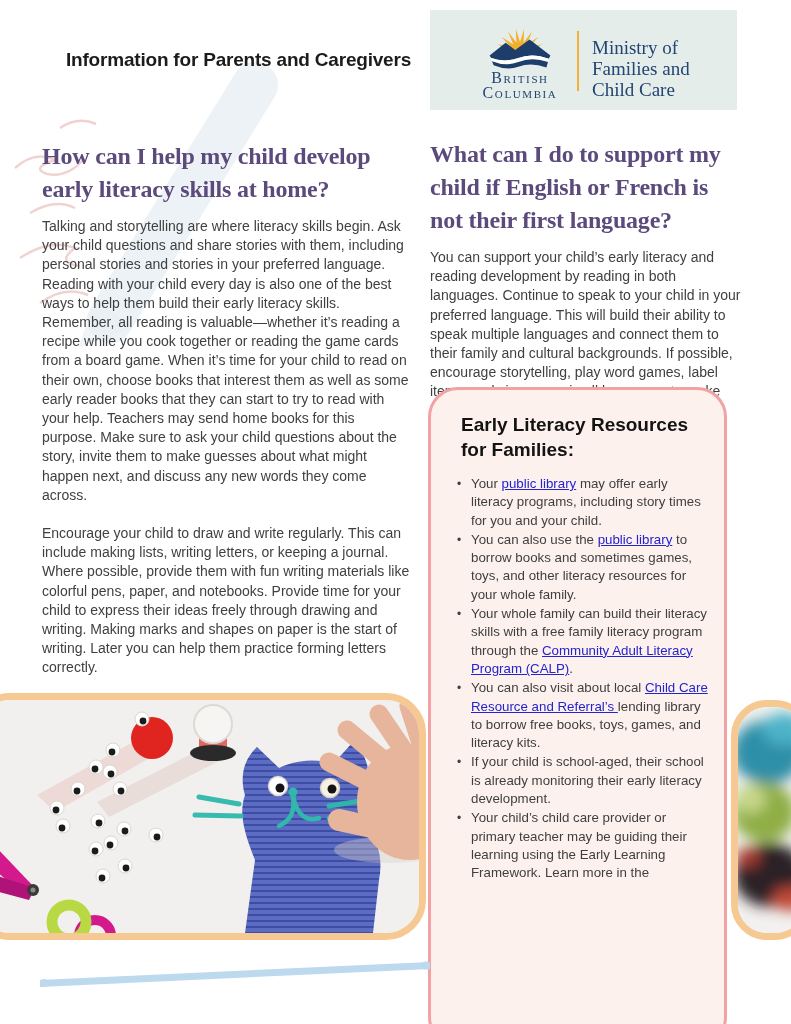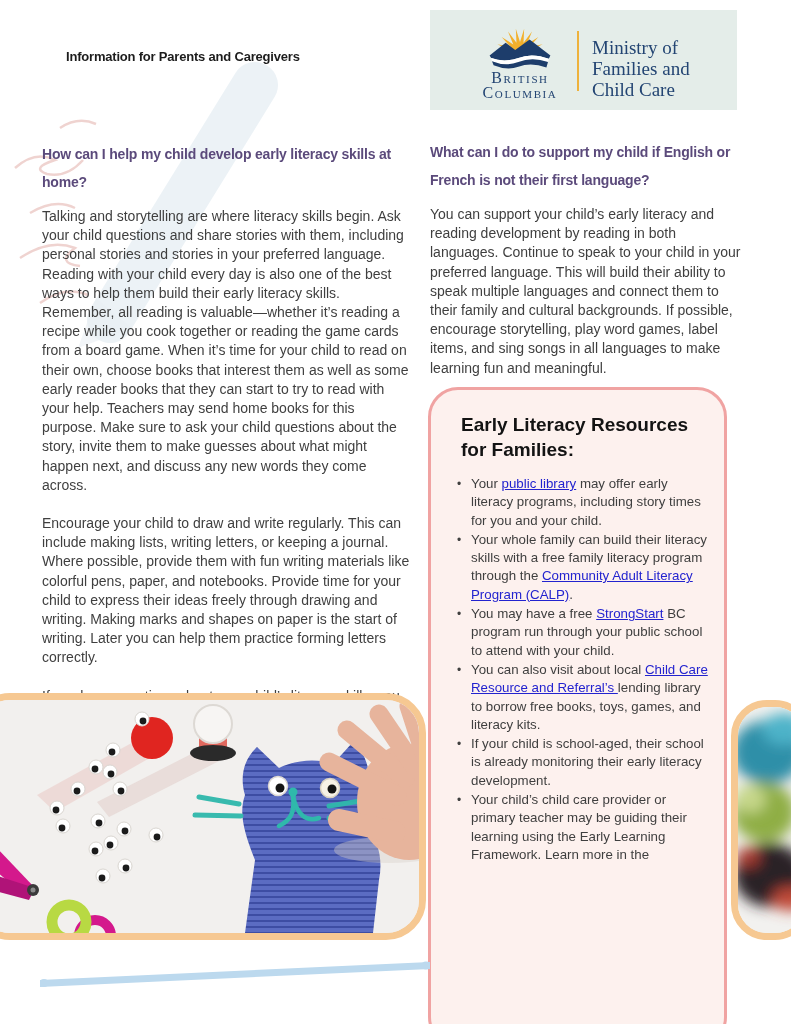--- a/index.html
+++ b/index.html
@@ -7,21 +7,21 @@
     width:791px; height:1024px; position:relative; overflow:hidden;
     background:#ffffff;
     font-family:"Liberation Sans", sans-serif;
   }
   .page { position:absolute; inset:0; }
 
   
   .ghost-art { position:absolute; left:0; top:50px; width:330px; height:300px; z-index:0; }
   .header-title {
     position:absolute; left:66px; top:49px; z-index:2;
-    font-size:13px; font-weight:bold; color:#1c1c1c; letter-spacing:-0.2px;
+    font-size:19px; font-weight:bold; color:#1c1c1c; letter-spacing:-0.2px;
   }
   .logo-block {
     position:absolute; left:430px; top:10px; width:307px; height:100px;
     background:var(--logo-bg-mint); z-index:2;
   }
   .emblem { position:absolute; left:42px; top:4px; width:96px; height:56px; }
   .org-name {
     position:absolute; left:10px; top:60px; width:160px; text-align:center;
     font-family:"Liberation Serif", serif; color:var(--logo-navy);
     font-size:16px; line-height:15px; letter-spacing:1.6px; font-variant:small-caps;
@@ -31,22 +31,22 @@
   .ministry-name {
     position:absolute; left:162px; top:27px;
     font-family:"Liberation Serif", serif; color:var(--logo-navy);
     font-size:19px; line-height:21px;
   }
 
   
   .col-left  { position:absolute; left:42px;  top:140px; width:370px; z-index:1; }
   .col-right { position:absolute; left:430px; top:138px; width:312px; z-index:1; }
   .section-heading {
-    margin:0 0 11px 0; font-size:14px; line-height:28px;
-    color:var(--heading-purple); font-weight:bold; letter-spacing:-0.2px;
+    margin:0 0 11px 0; font-size:24px; line-height:33px;
+    color:var(--heading-purple); font-weight:bold; letter-spacing:-0.2px;font-family:Liberation Serif, serif;
   }
   .body-text { margin:0 0 19px 0; font-size:14px; line-height:19.2px; color:var(--body-text); }
 
   
   .resources-box {
     position:absolute; left:428px; top:387px; width:299px; height:660px;
     box-sizing:border-box; border:3px solid var(--box-border-pink);
     border-radius:30px; background:var(--box-bg-pink);
     padding:22px 13px 0 25px; z-index:1;
   }
@@ -121,22 +121,22 @@
 
   <div class="col-right">
     <h2 class="section-heading">What can I do to support my child if English or French is not their first language?</h2>
     <p class="body-text">You can support your child’s early literacy and reading development by reading in both languages. Continue to speak to your child in your preferred language. This will build their ability to speak multiple languages and connect them to their family and cultural backgrounds. If possible, encourage storytelling, play word games, label items, and sing songs in all languages to make learning fun and meaningful.</p>
   </div>
 
   <div class="resources-box">
     <h3 class="resources-title">Early Literacy Resources for Families:</h3>
     <ul class="resources-list">
         <li><span>Your </span><a href="#" class="res-link">public library</a><span> may offer early literacy programs, including story times for you and your child.</span></li>
+        <li><span>You can also use the </span><a href="#" class="res-link">public library</a><span> to borrow books and sometimes games, toys, and other literacy resources for your whole family.</span></li>
         <li><span>Your whole family can build their literacy skills with a free family literacy program through the </span><a href="#" class="res-link">Community Adult Literacy Program (CALP)</a><span>.</span></li>
-        <li><span>You may have a free </span><a href="#" class="res-link">StrongStart</a><span> BC program run through your public school to attend with your child.</span></li>
         <li><span>You can also visit about local </span><a href="#" class="res-link">Child Care Resource and Referral’s </a><span>lending library to borrow free books, toys, games, and literacy kits.</span></li>
         <li><span>If your child is school-aged, their school is already monitoring their early literacy development.</span></li>
         <li><span>Your child’s child care provider or primary teacher may be guiding their learning using the Early Learning Framework. Learn more in the </span></li>
       </ul>
   </div>
 
   <div class="craft-photo">
     <svg viewBox="0 0 442 233">
       <defs>
         <pattern id="catStripes" width="6" height="6" patternUnits="userSpaceOnUse">

